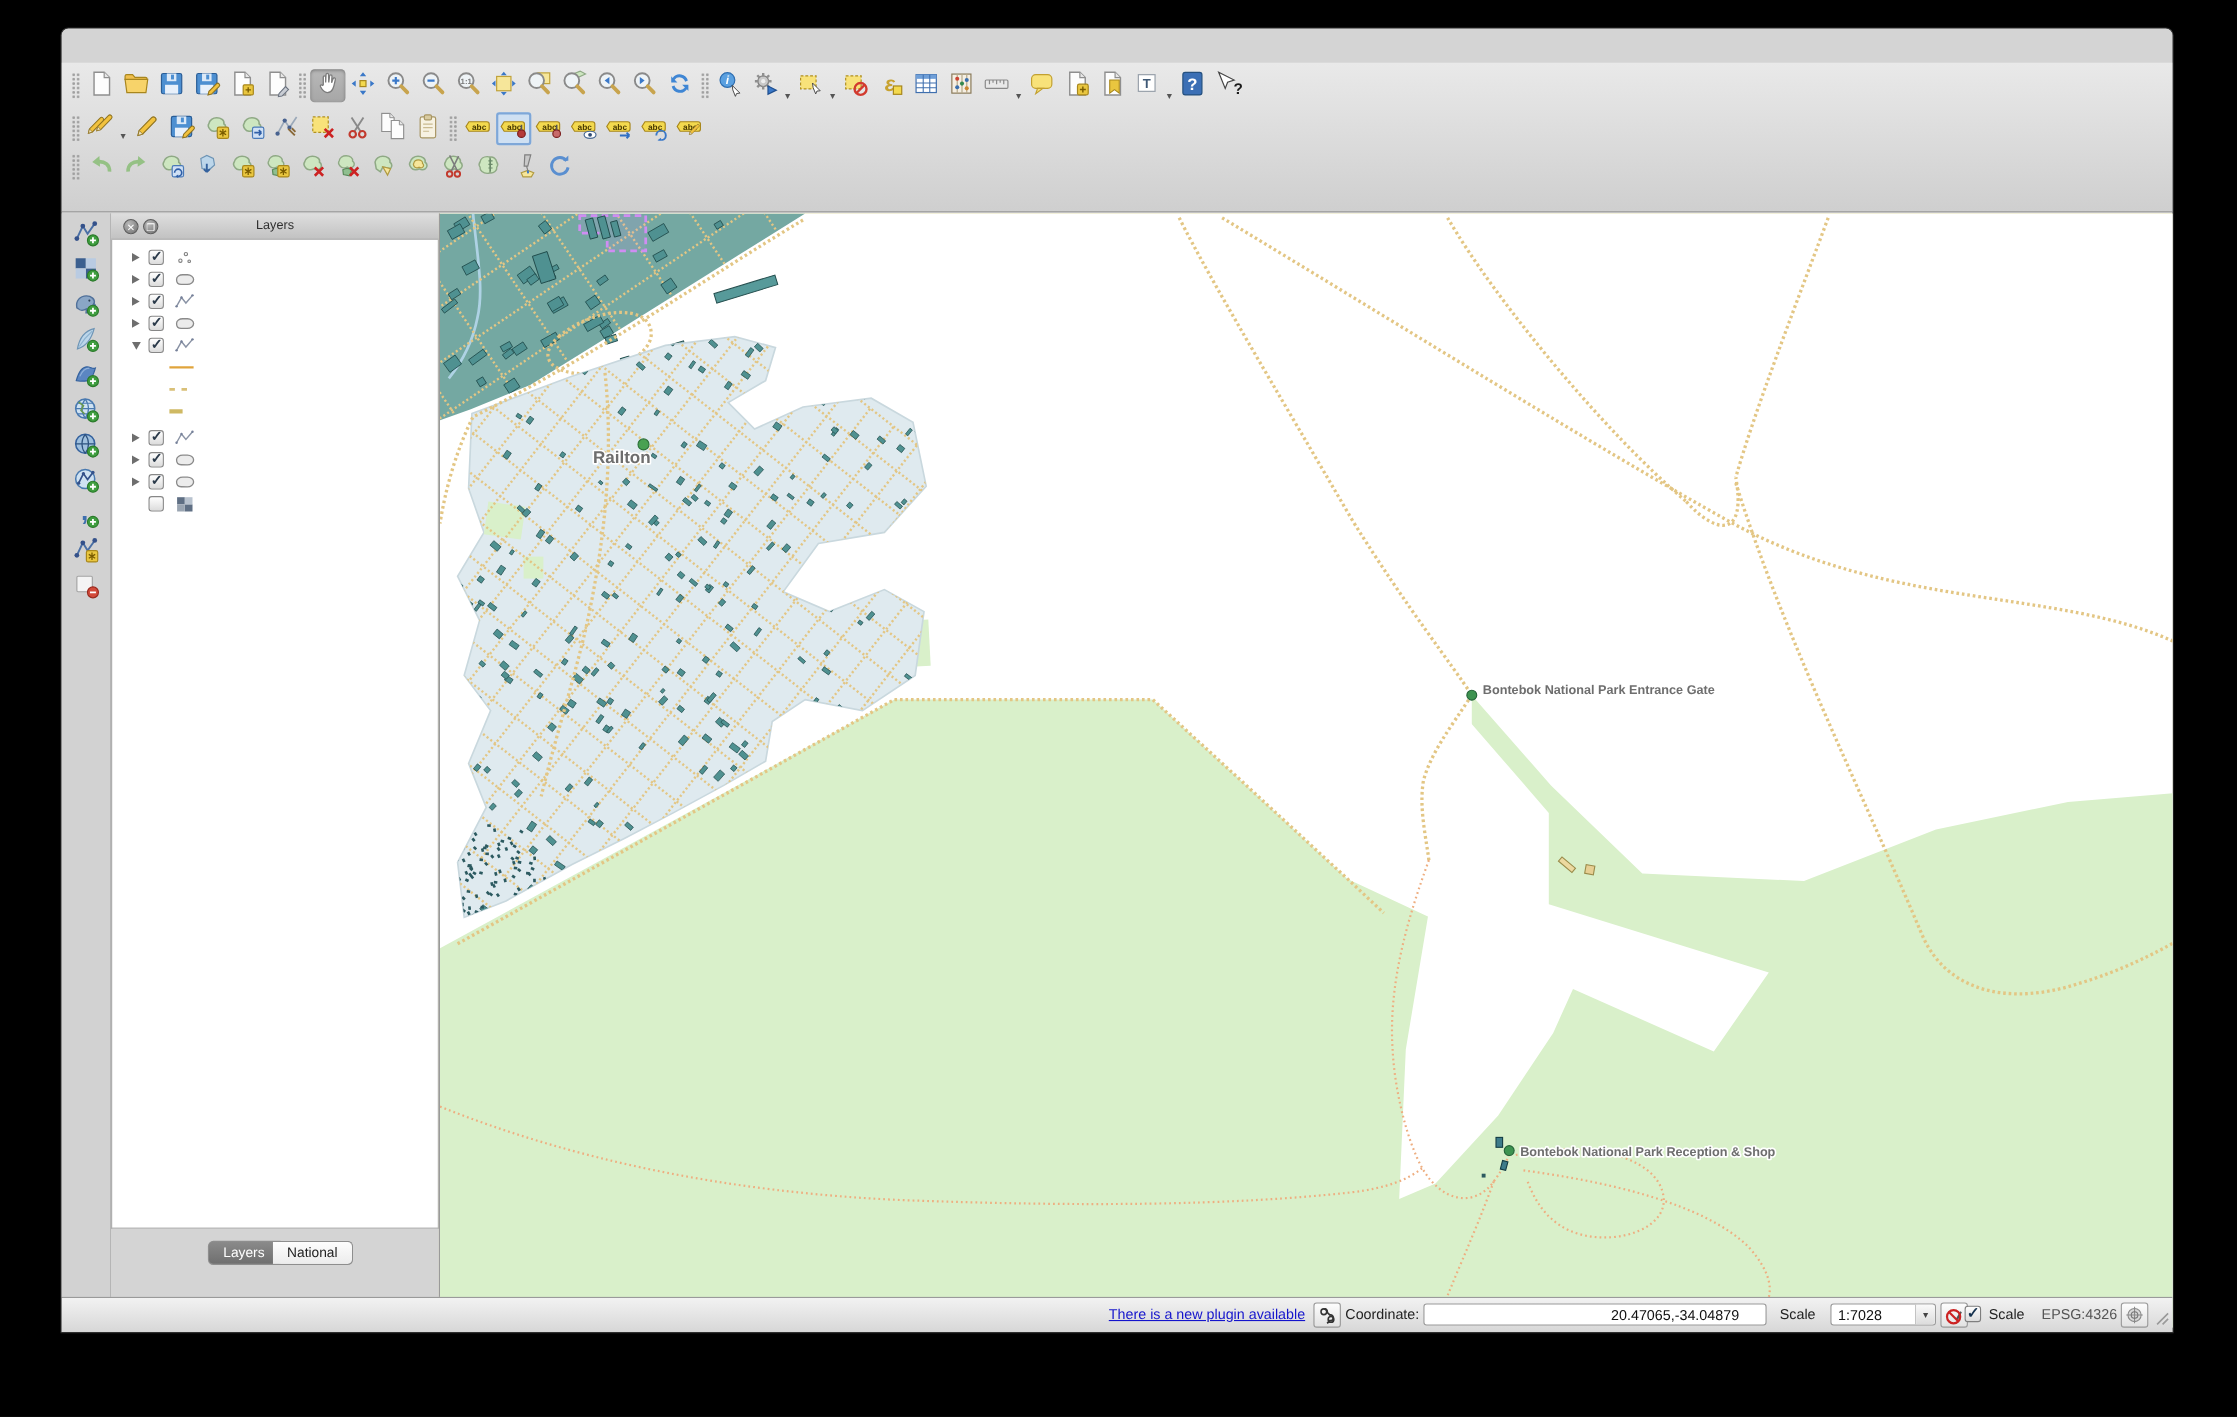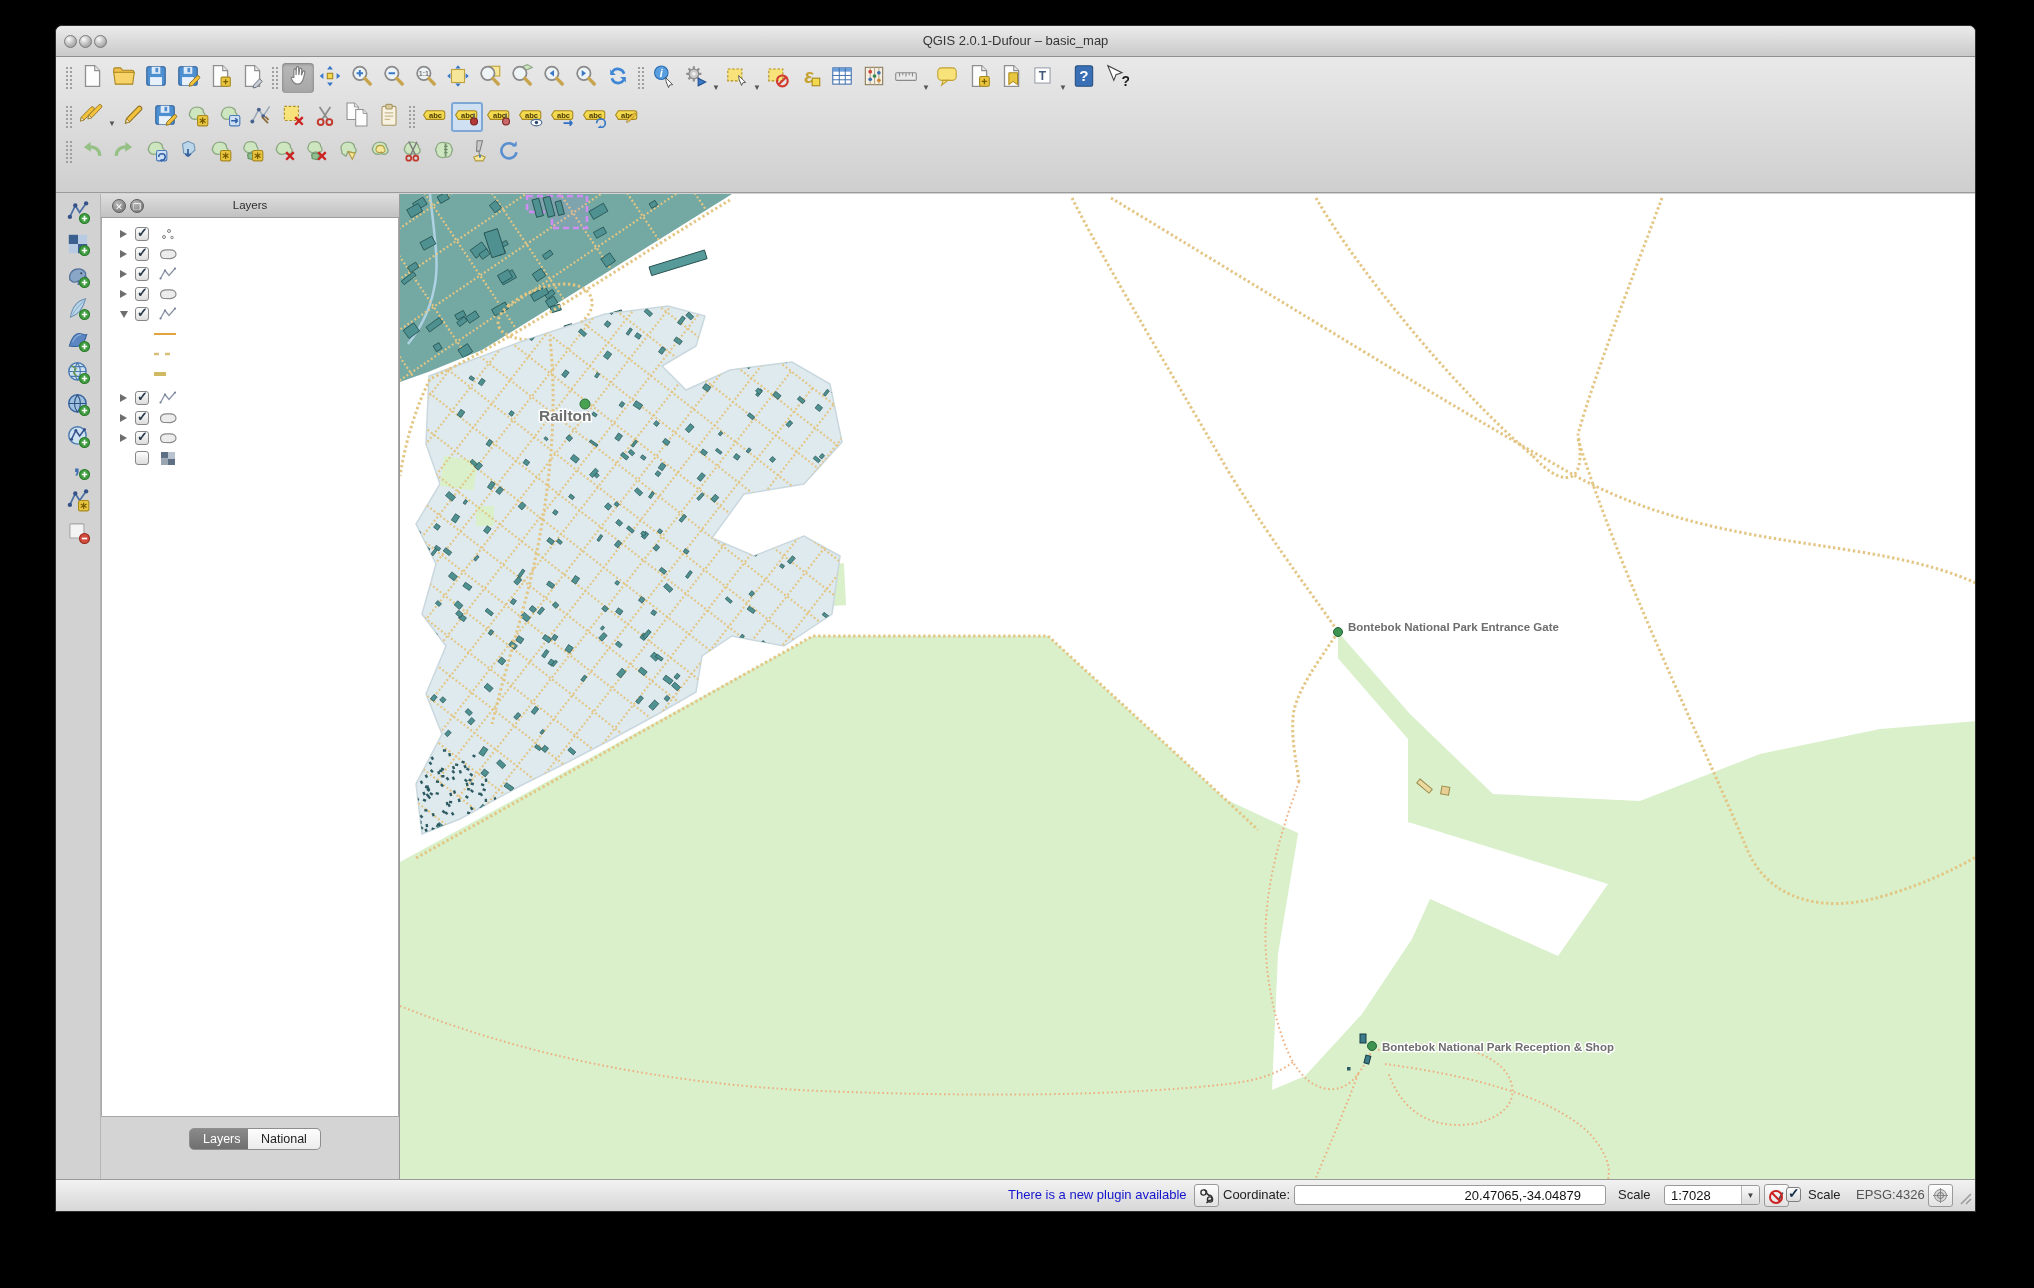--- a/index.html
+++ b/index.html
@@ -65,46 +65,40 @@
   .p-tab.active { background:linear-gradient(#8a8a8a,#6f6f6f); color:#fff; border-radius:5px 0 0 5px; }
   .p-tab.inactive { background:linear-gradient(#fdfdfd,#ececec); color:#222; border-radius:0 5px 5px 0; border-left:none; }
 
   #map-canvas { position:absolute; left:343px; top:0; right:0; bottom:0; background:#fef9c3; border-left:1px solid #9a9a9a; }
   #map-svg { position:absolute; left:0; top:0; }
 
   
   #statusbar { position:absolute; left:0; bottom:0; right:0; height:32px;
     background:linear-gradient(#f2f2f2,#d7d7d7); border-top:1px solid #9a9a9a; font-size:13px; color:#222; }
   #statusbar .sb-item { position:absolute; top:7px; }
-  #plugin-link { color:#1414cc; cursor:pointer; }
+  #plugin-link { color:#1414cc; text-decoration:underline; cursor:pointer; }
   .sb-input { position:absolute; background:#fff; border:1px solid #9a9a9a; border-radius:3px; height:20px; top:5px;
     font-size:13px; color:#111; display:flex; align-items:center; }
   #coord-box { left:1238px; width:312px; justify-content:flex-end; padding-right:24px; }
   #scale-box { left:1608px; width:96px; padding-left:6px; justify-content:flex-start; }
   #scale-arrow { position:absolute; right:0; top:0; bottom:0; width:18px; border-left:1px solid #b5b5b5;
     background:linear-gradient(#fafafa,#dcdcdc); border-radius:0 3px 3px 0; color:#444; font-size:8px;
     display:flex; align-items:center; justify-content:center; }
   .sb-btn { position:absolute; top:4px; width:25px; height:23px; border:1px solid #9a9a9a; border-radius:3px;
     background:linear-gradient(#fdfdfd,#e2e2e2); display:flex; align-items:center; justify-content:center; }
   #render-check { position:absolute; left:1730px; top:7px; width:15px; height:15px; border:1px solid #7f7f7f; border-radius:3px;
     background:linear-gradient(#fdfdfd,#dcdcdc); }
   #render-check::after { content:"✓"; position:absolute; left:1px; top:-3px; font-size:14px; font-weight:bold; color:#16324f; }
   #resize-grip { position:absolute; right:3px; bottom:3px; }
 </style>
 </head>
 <body>
 
 <div id="window">
 
-  <div id="titlebar">
-    <span class="tl-light" style="left:8px"></span>
-    <span class="tl-light" style="left:23px"></span>
-    <span class="tl-light" style="left:38px"></span>
-    <div id="win-title">QGIS 2.0.1-Dufour – basic_map</div>
-  </div>
 
   <div id="toolbars">
     <div id="tb-row1" class="tb-row">
         <span class="tb-handle"></span>
         <span class="tb-btn" title="new-project">
           <span><svg width="26" height="26" viewBox="0 0 24 24">
               <path d="M6 2.5h8.5L19 7v14.5H6z" fill="#fdfdfd" stroke="#8f8f8f" stroke-width="1.2"></path>
               <path d="M14.5 2.5V7H19" fill="#e7e7e7" stroke="#8f8f8f"></path>
             </svg></span>
         </span>

